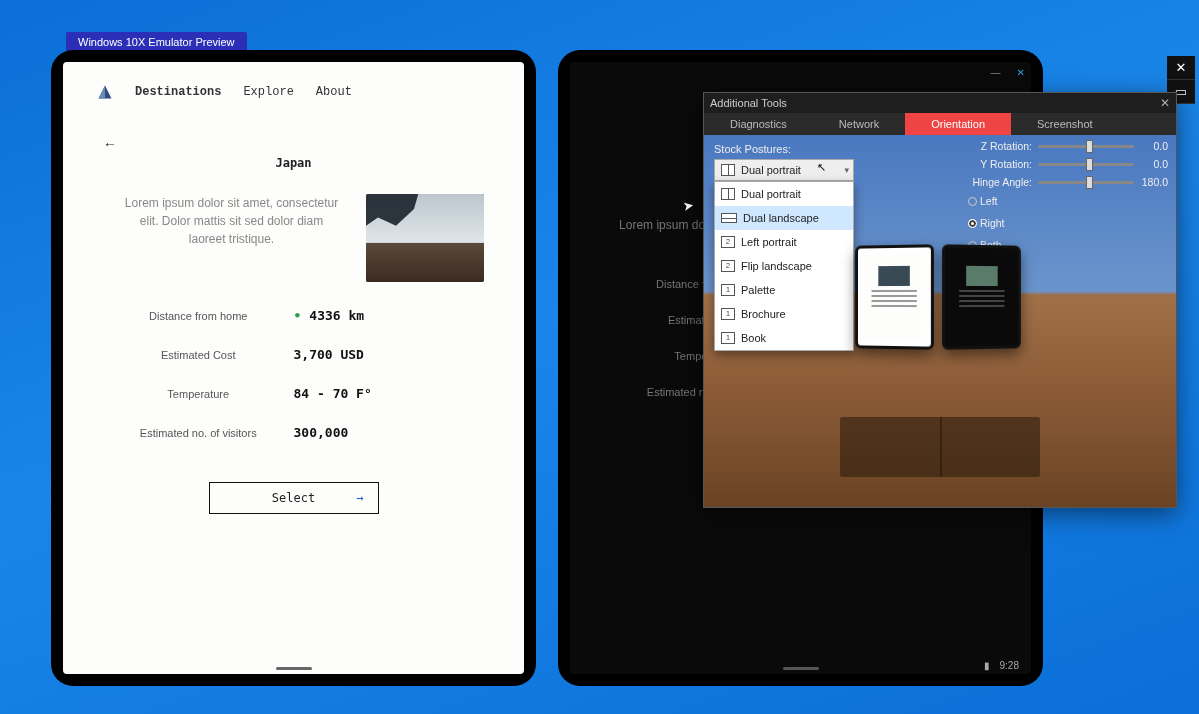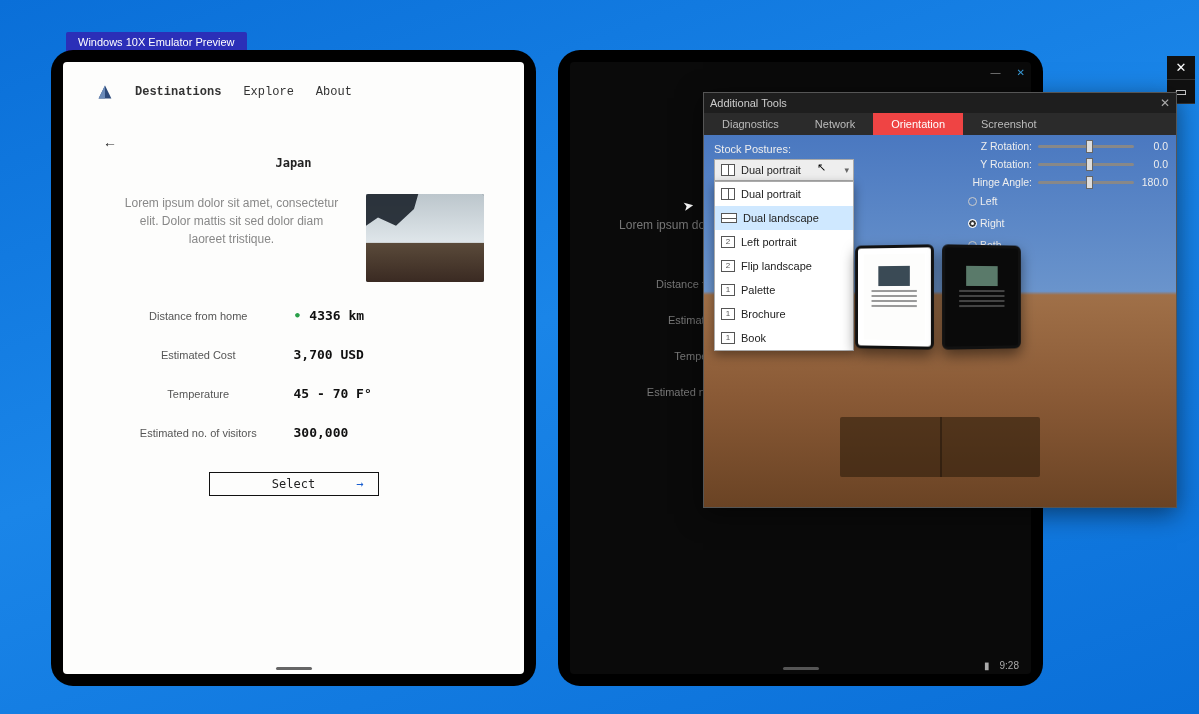--- a/index.html
+++ b/index.html
@@ -89,22 +89,22 @@
     content:"";position:absolute;top:-6px;left:-6px;width:60px;height:42px;
     background:#1b222b;clip-path:polygon(0 0,100% 0,90% 50%,60% 90%,30% 70%,0 100%);
     opacity:.9;
   }
   .stats{padding:10px 40px 0 40px;}
   .statrow{display:flex;align-items:center;padding:16px 0 8px 0;}
   .statrow .label{flex:0 0 50%;text-align:center;font-size:11px;color:#555;}
   .statrow .value{flex:0 0 50%;font-family:"Consolas",monospace;font-weight:bold;font-size:13px;color:#111;}
   .bullet{color:#2aa04a;margin-right:8px;}
   .select-btn{
-    width:170px;margin:24px auto 0 auto;
-    border:1px solid #111;height:24px;
+    width:170px;margin:34px auto 0 auto;
+    border:1px solid #111;height:32px;
     display:flex;align-items:center;justify-content:center;
     font-family:"Consolas",monospace;font-size:12px;position:relative;cursor:pointer;
   }
   .select-btn .arrow{position:absolute;right:14px;color:#1a5fd0;}
   
   .device.dark .dest-desc,.device.dark .statrow .label{color:#777;}
   .device.dark .statrow .value{color:#fff;}
   .device.dark .select-btn{border-color:#ccc;color:#ccc;}
   .statusbar{
     position:absolute;bottom:0;left:0;right:0;height:18px;
@@ -126,21 +126,21 @@
     background:#3a3a3a; color:#ddd; box-shadow:0 6px 24px rgba(0,0,0,.5);
     display:flex;flex-direction:column;font-size:11px;
     border:1px solid #555;
   }
   .tools-title{
     background:var(--tool-title);height:20px;display:flex;align-items:center;
     justify-content:space-between;padding:0 6px;font-size:11px;color:#ccc;
   }
   .tools-title .close{cursor:pointer;font-size:12px;color:#aaa;}
   .tools-tabs{display:flex;background:#2b2b2b;height:22px;align-items:stretch;}
-  .tools-tab{padding:0 18px;display:flex;align-items:center;color:#bbb;cursor:pointer;font-size:11px;}
+  .tools-tab{padding:0 26px;display:flex;align-items:center;color:#bbb;cursor:pointer;font-size:11px;}
   .tools-tab.active{background:#ef4444;color:#fff;}
   .tools-body{
     flex:1;position:relative;
     background:linear-gradient(180deg,#4a78c0 0%,#6a94cc 42%,#a07048 43%,#8a5a36 70%,#6a4324 100%);
     overflow:hidden;
   }
   .shadow-pad{
     position:absolute;bottom:30px;left:50%;transform:translateX(-50%);
     width:200px;height:60px;background:rgba(40,25,10,.55);
     border-radius:2px;
@@ -236,21 +236,21 @@
       <div class="statrow">
         <div class="label">Distance from home</div>
         <div class="value"><span class="bullet">•</span><span>4336 km</span></div>
       </div>
       <div class="statrow">
         <div class="label">Estimated Cost</div>
         <div class="value">3,700 USD</div>
       </div>
       <div class="statrow">
         <div class="label">Temperature</div>
-        <div class="value">45 - 70 F°</div>
+        <div class="value">84 - 70 F°</div>
       </div>
       <div class="statrow">
         <div class="label">Estimated no. of visitors</div>
         <div class="value">300,000</div>
       </div>
     </div>
     <div class="select-btn">
       <span>Select</span>
       <span class="arrow">→</span>
     </div>

